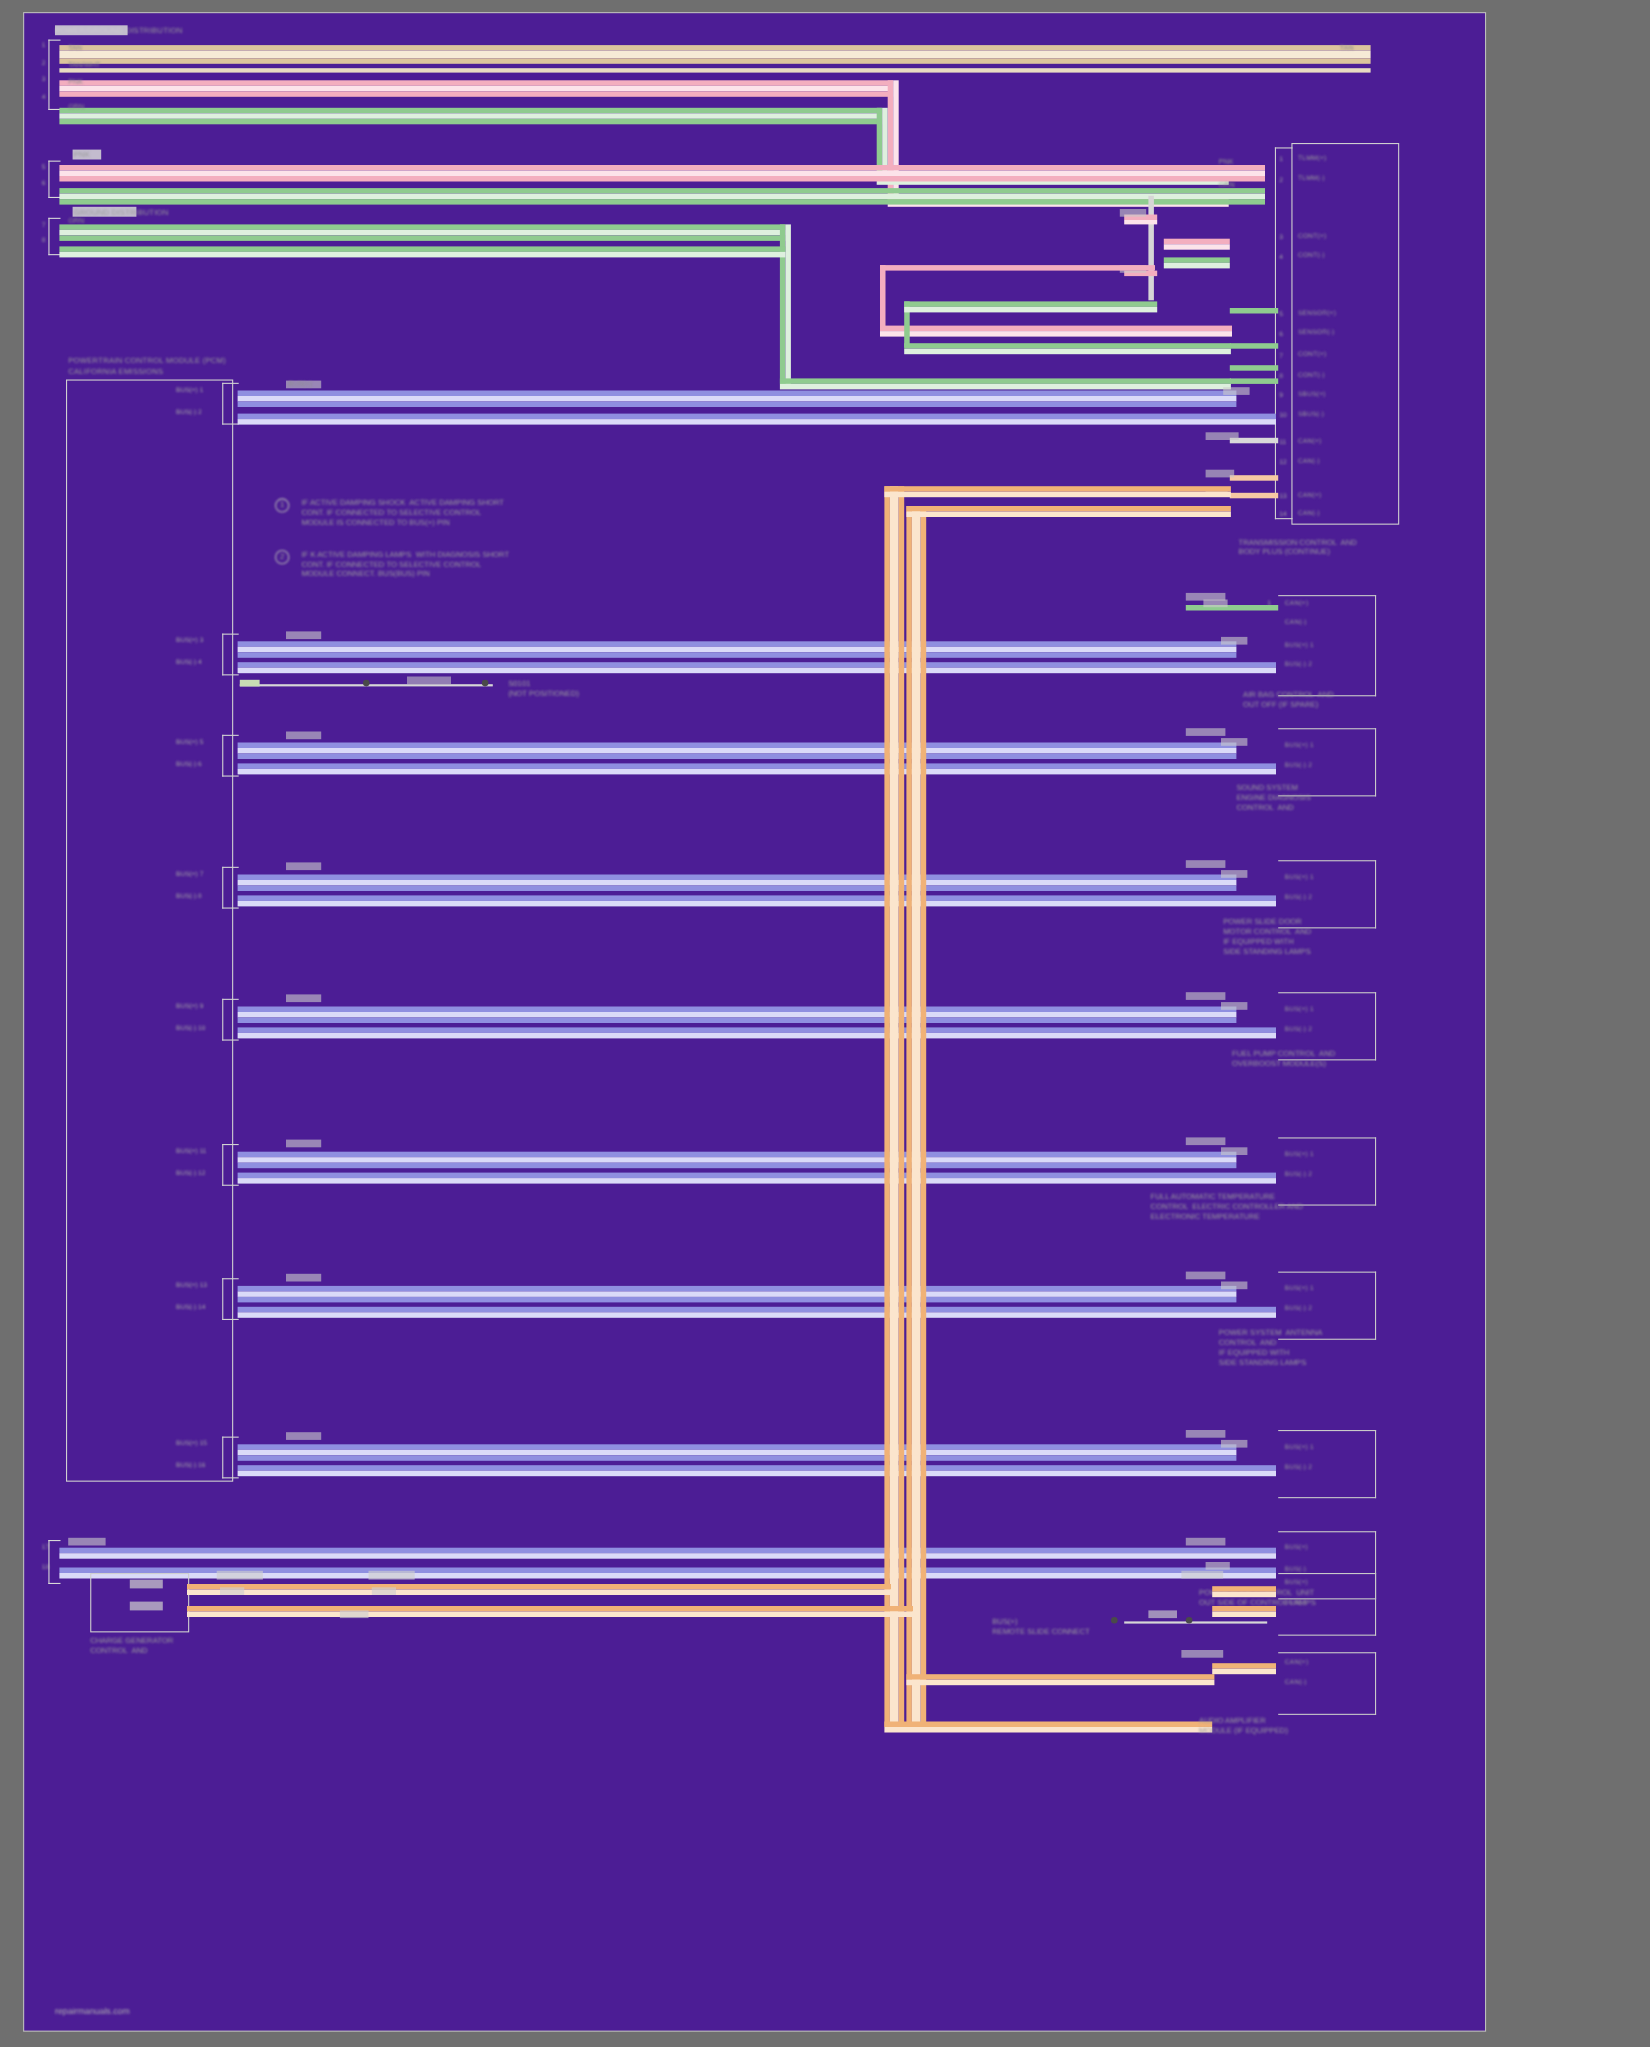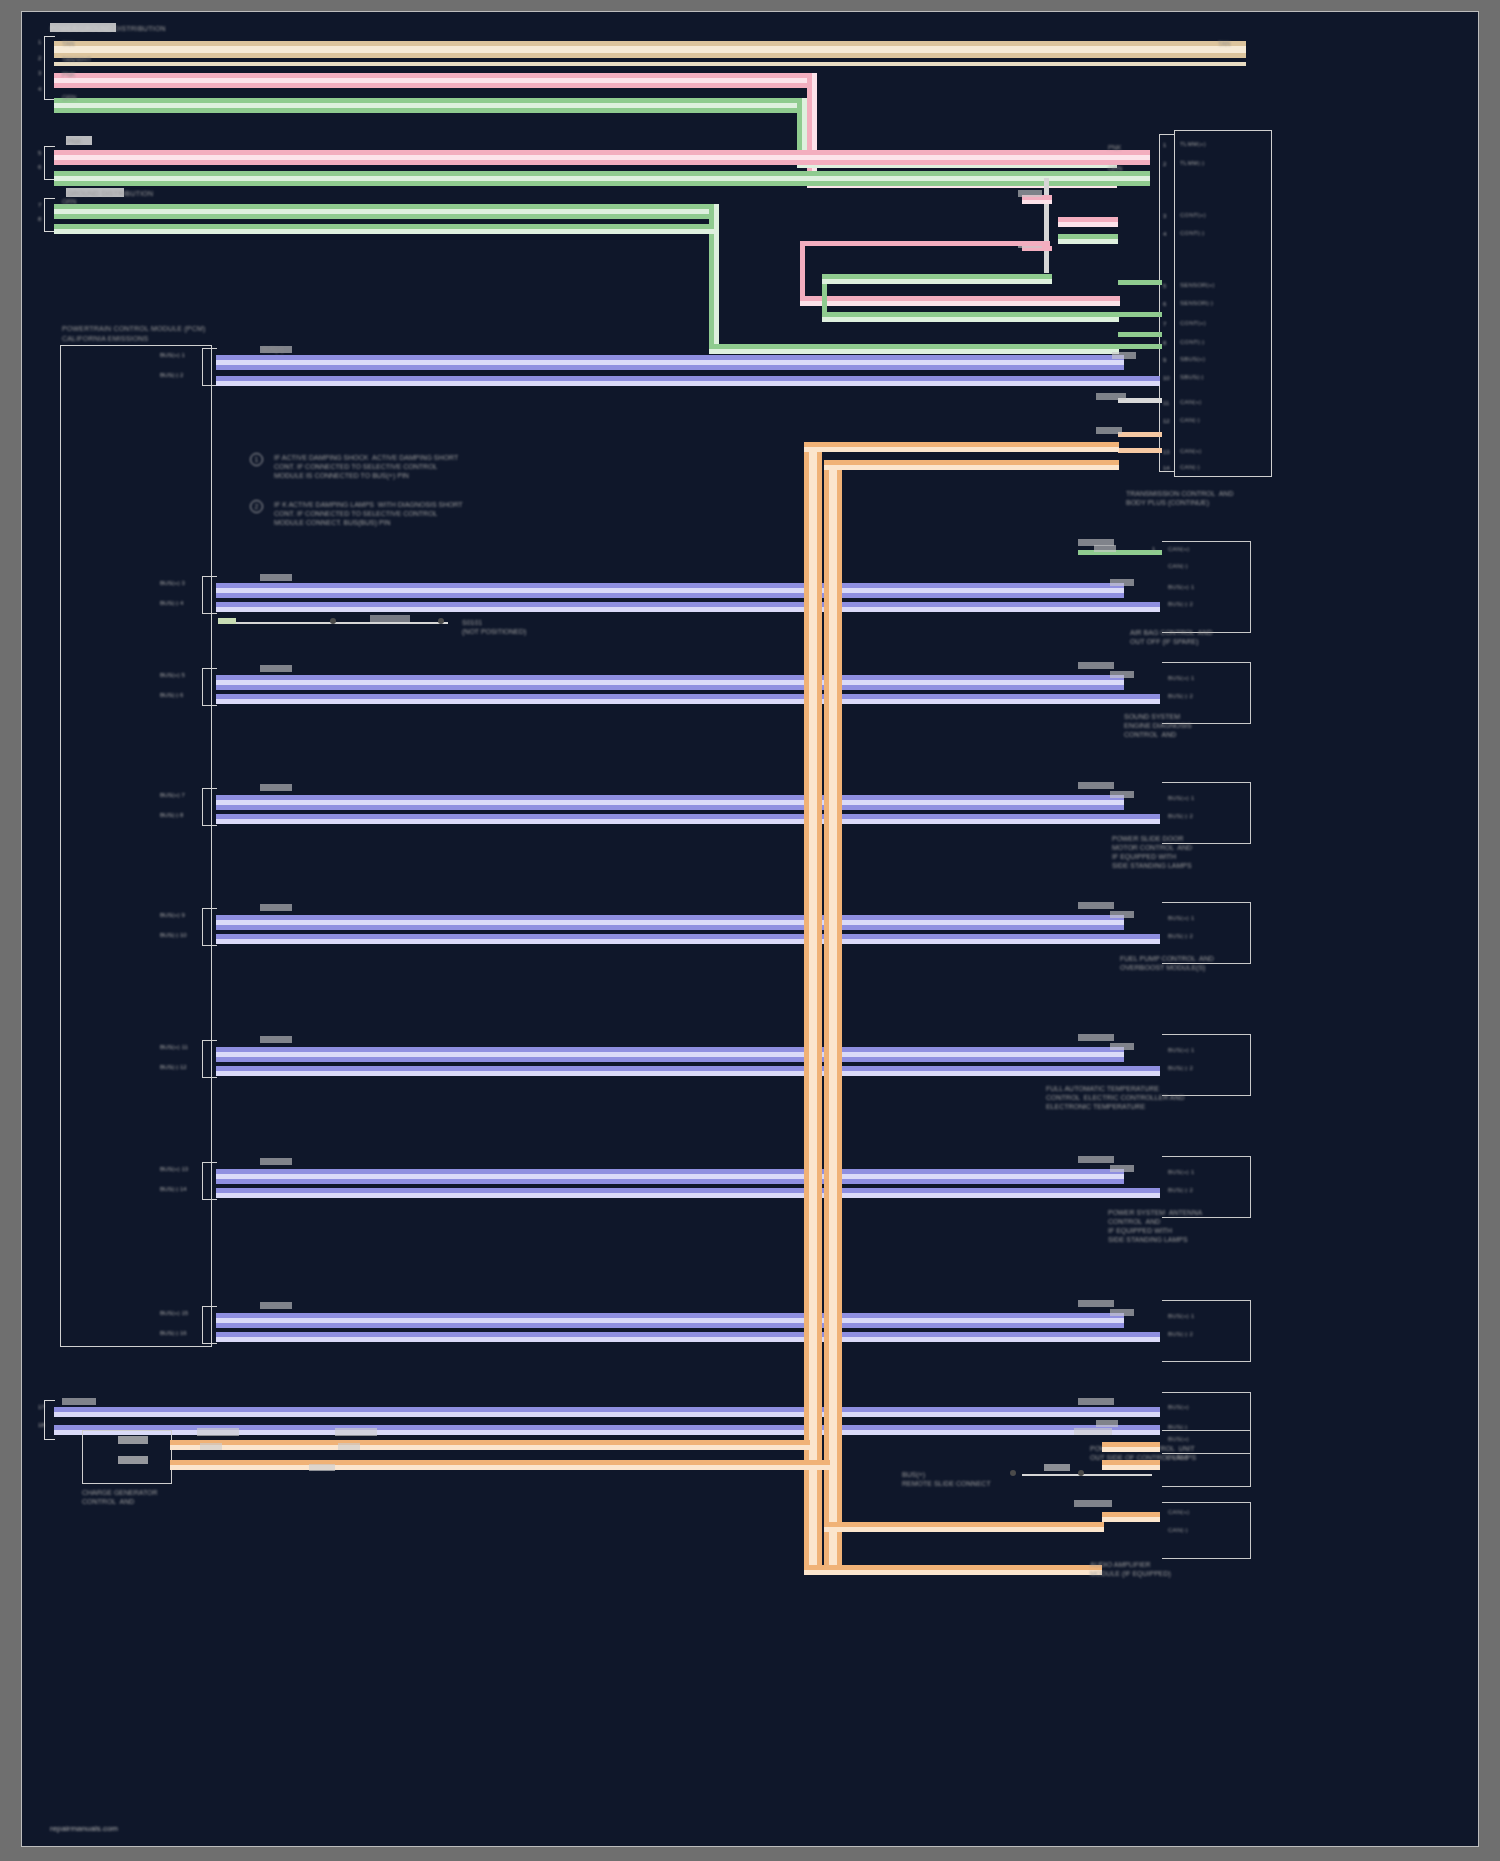--- a/index.html
+++ b/index.html
@@ -2,22 +2,22 @@
 <html><head>
 <meta charset="utf-8">
 <style>
   html,body{margin:0;padding:0;background:#6f6f6f;}
   body{font-family:"Liberation Sans",sans-serif;}
   #page{
     position:relative;width:1500px;height:1861px;
     background:#6f6f6f;overflow:hidden;
   }
   #sheet{
-    position:absolute;left:22px;top:12px;width:1456px;height:1834px;
-    background:#0f172a;
+    position:absolute;left:22px;top:12px;width:1328px;height:1834px;
+    background:#4c1d95;
     box-shadow:0 0 0 1px #bdbdbd;
   }
   
   .wire{position:absolute;}
   .h{height:5px;}
   .v{width:5px;}
   .lbl{
     position:absolute;color:#9a9a9a;
     font-family:"Liberation Sans",sans-serif;
     white-space:nowrap;letter-spacing:.2px;

